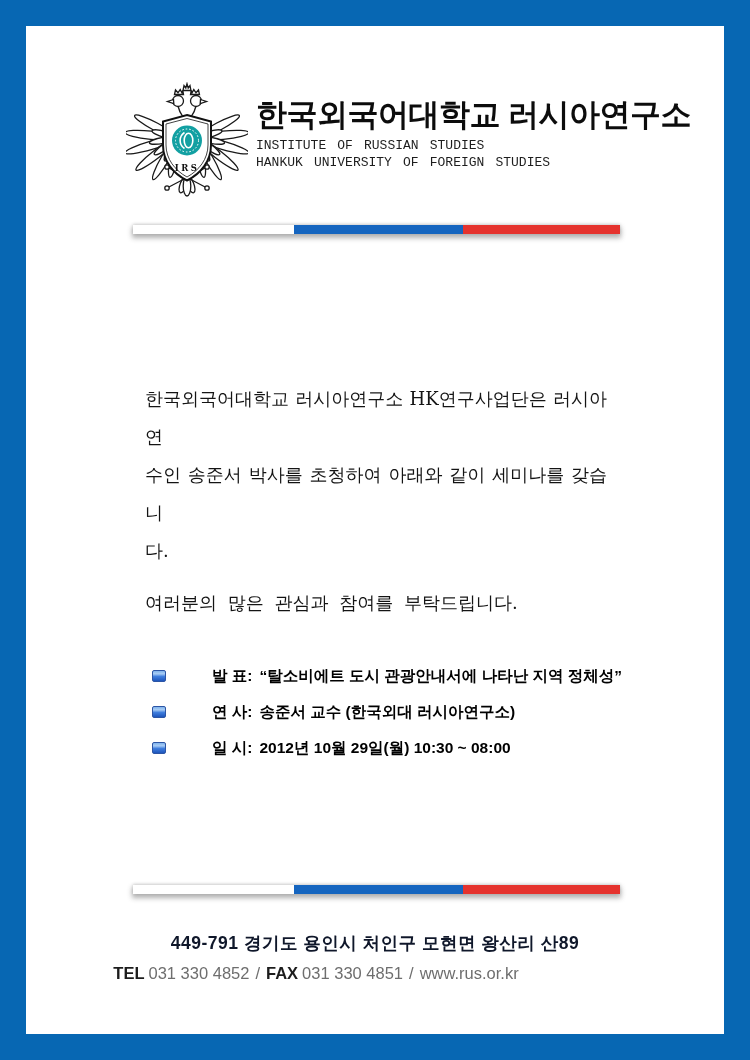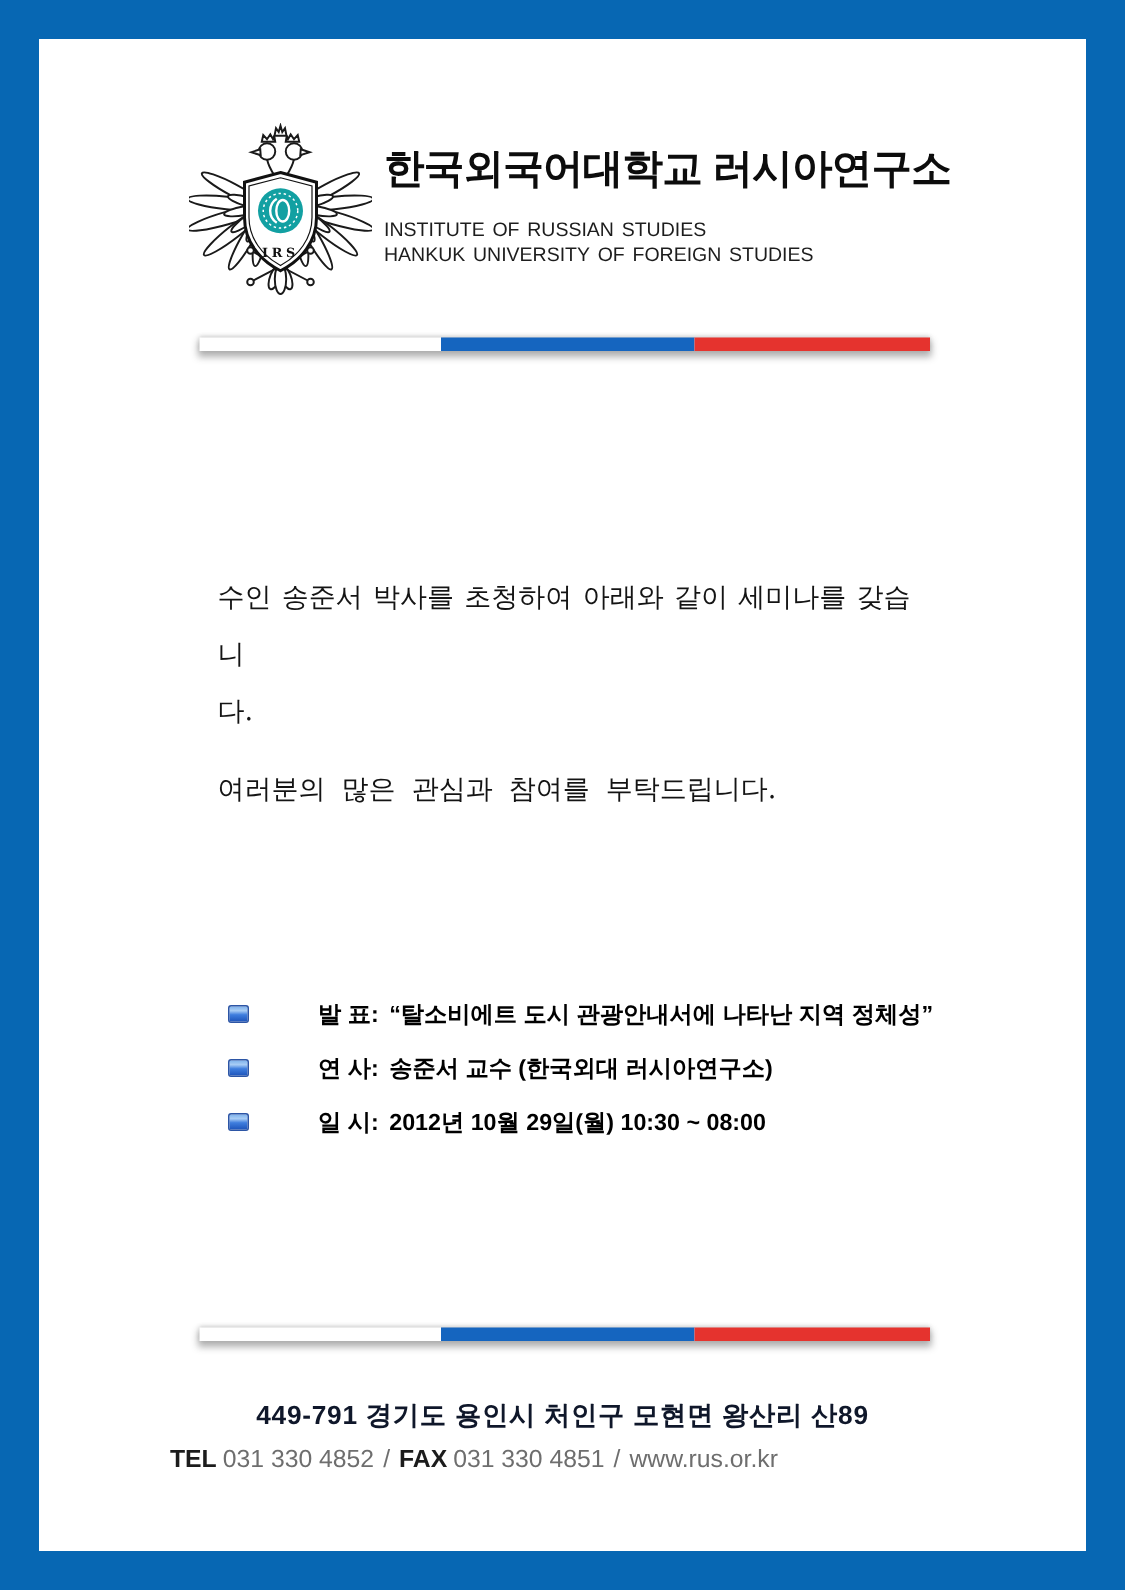--- a/index.html
+++ b/index.html
@@ -15,28 +15,28 @@
     width:698px; height:1008px;
     background:#ffffff;
   }
 
   
   .header { position:absolute; left:100px; top:56px; display:flex; align-items:flex-start; }
   .logo { width:122px; height:118px; flex:0 0 auto; }
   .header-text { margin-left:8px; padding-top:12px; }
   .org-title-ko {
     font-family:"Liberation Sans", sans-serif;
-    font-weight:bold; font-size:27px; letter-spacing:-0.5px;
+    font-weight:bold; font-size:31px; letter-spacing:-0.5px;
     color:#0c0c0c; white-space:nowrap;
   }
   .org-subtitle {
-    font-family:Liberation Sans, sans-serif;
+    font-family:Liberation Mono, monospace;
     font-variant:small-caps; text-transform:lowercase;
     font-size:18.5px; line-height:17px; color:#1d1d1d;
-    margin-top:12px; white-space:nowrap;
+    margin-top:0; white-space:nowrap;
   }
 
   
   .flag-bar {
     position:absolute; left:107px; width:487px; height:9px;
     display:flex;
     box-shadow:0 3px 5px 1px rgba(60,60,60,0.40), 0 -1px 3px rgba(60,60,60,0.18);
   }
   .flag-bar .seg { height:100%; }
   .flag-bar .seg.white { flex:160; background:#ffffff; }
@@ -215,20 +215,21 @@
   </div>
 
   <div class="flag-bar top">
     <div class="seg white"></div>
     <div class="seg blue"></div>
     <div class="seg red"></div>
   </div>
 
 
   <div class="body-text">
+    <div class="jline">한국외국어대학교 러시아연구소 HK연구사업단은 러시아연</div>
     <div class="jline">수인 송준서 박사를 초청하여 아래와 같이 세미나를 갖습니</div>
     <div class="jline last">다.</div>
     <div class="para2">여러분의 많은 관심과 참여를 부탁드립니다.</div>
   </div>
 
   <ul class="bullets">
     <li>
       <span class="bullet-icon"></span>
       <span class="b-label">발 표:</span>
       <span class="b-text">“탈소비에트 도시 관광안내서에 나타난 지역 정체성”</span>

